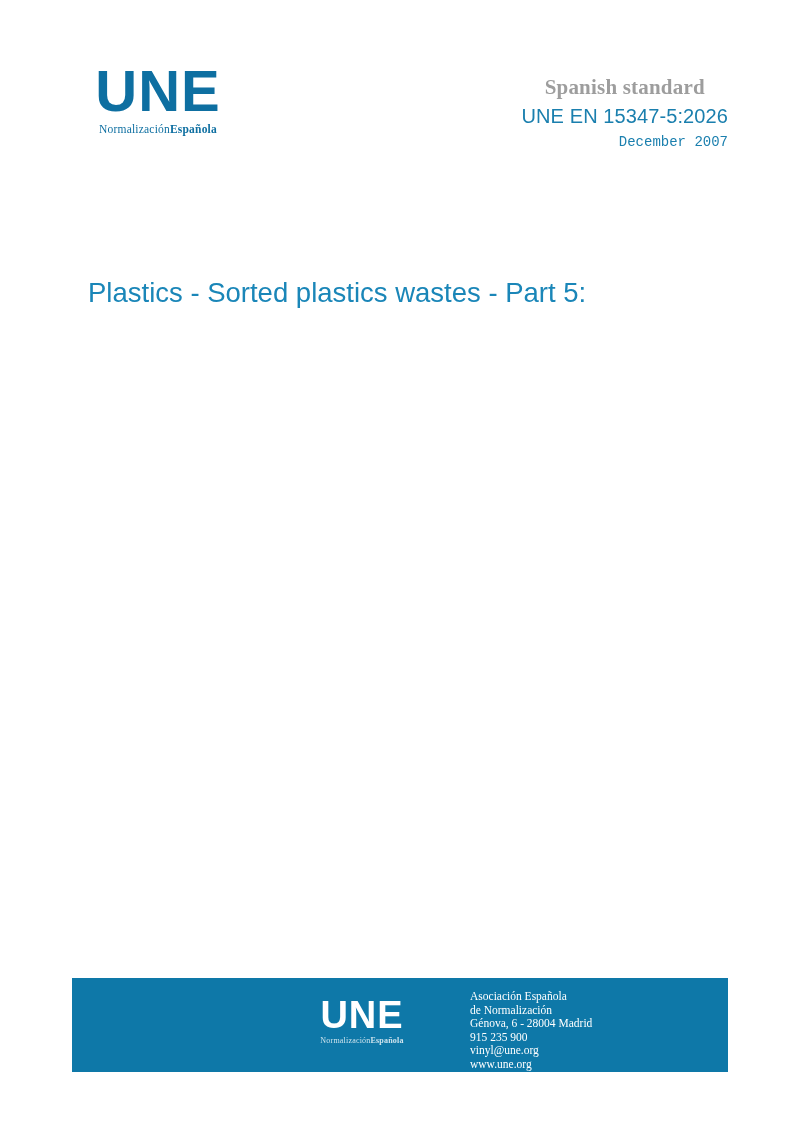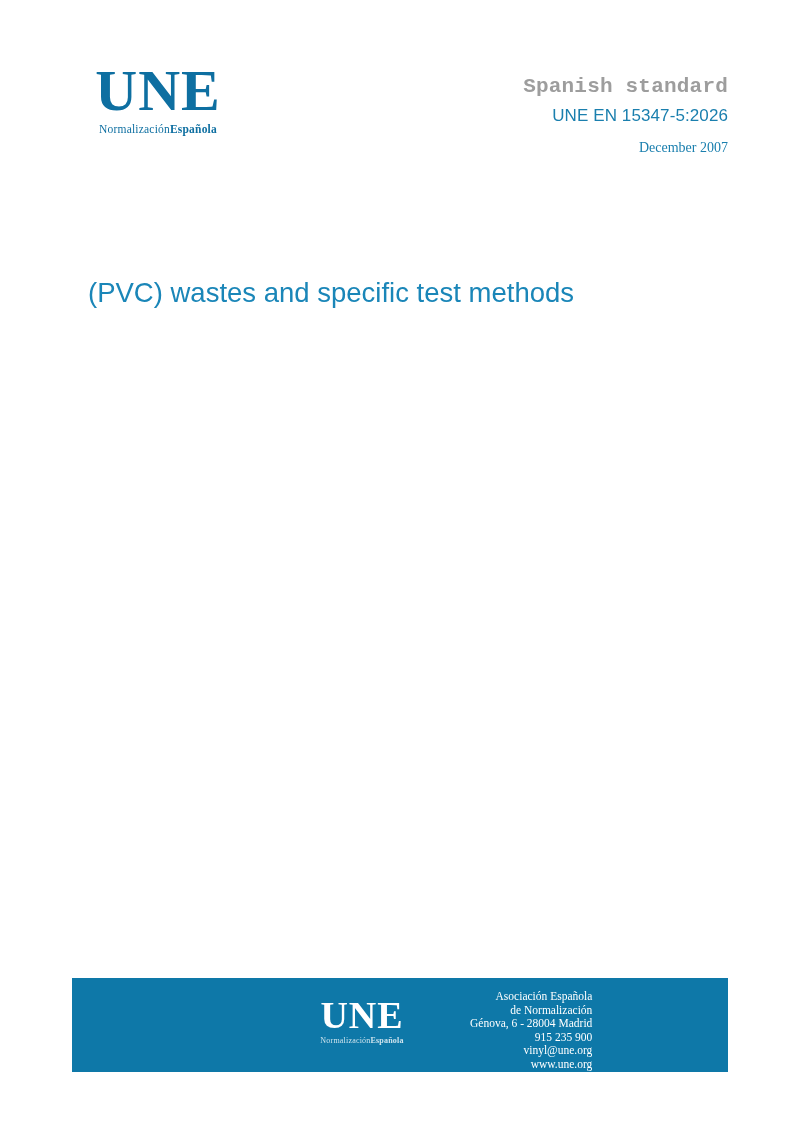--- a/index.html
+++ b/index.html
@@ -26,21 +26,21 @@
 
   .logo-top {
     position: absolute;
     left: 78px;
     top: 0px;
     width: 160px;
     text-align: center;
     color: #0d6ea0;
   }
   .logo-word {
-    font-family: Liberation Serif, serif;
+    font-family: Liberation Sans, sans-serif;
     font-weight: bold;
     font-size: 58px;
     line-height: 58px;
     letter-spacing: 1px;
     color: #0e6fa1;
   }
   .logo-sub {
     font-family: "Liberation Serif", serif;
     font-size: 11.5px;
     letter-spacing: 0.2px;
@@ -51,41 +51,41 @@
     font-weight: bold;
   }
 
   .header-right {
     position: absolute;
     right: 72px;
     top: 12px;
     text-align: right;
   }
   .std-kind {
-    font-family: Liberation Mono, monospace;
+    font-family: Liberation Serif, serif;
     font-weight: bold;
     font-size: 21px;
     line-height: 26px;
     color: #9d9d9d;
     letter-spacing: 0.2px;
     text-align: center;
   }
   .std-code {
     font-family: "Liberation Sans", sans-serif;
-    font-size: 17px;
+    font-size: 20px;
     line-height: 32px;
     color: #1a7fae;
     letter-spacing: 0.1px;
   }
   .std-date {
-    font-family: Liberation Serif, serif;
+    font-family: Liberation Mono, monospace;
     font-size: 14px;
     line-height: 20px;
     color: #1a7fae;
-    margin-top: 6px;
+    margin-top: 0;
   }
 
   
   .title-block {
     position: absolute;
     left: 88px;
     top: 268px;
     width: 660px;
     color: #1a86b8;
     font-size: 27.5px;
@@ -124,21 +124,20 @@
     position: absolute;
     left: 398px;
     top: 12px;
     font-family: "Liberation Serif", serif;
     font-size: 11.5px;
     line-height: 13.6px;
     color: #ffffff;
   }
   .footer-address div {
     white-space: nowrap;
-    text-align: right;
   }
 </style>
 </head>
 <body>
 
 <div class="header">
 
   <div class="logo-top">
     <div class="logo-word">UNE</div>
     <div class="logo-sub"><span>Normalización</span><span class="bold">Española</span></div>
@@ -146,21 +145,21 @@
 
   <div class="header-right">
     <div class="std-kind">Spanish standard</div>
     <div class="std-code">UNE EN 15347-5:2026</div>
     <div class="std-date">December 2007</div>
   </div>
 
 </div>
 
 <div class="title-block">
-  <div>(PVC) wastes and specific test methods</div>
+  <div>Plastics - Sorted plastics wastes - Part 5:</div>
 </div>
 
 <div class="footer">
 
   <div class="footer-logo">
     <div class="logo-word">UNE</div>
     <div class="logo-sub"><span>Normalización</span><span class="bold">Española</span></div>
   </div>
 
   <div class="footer-address">

